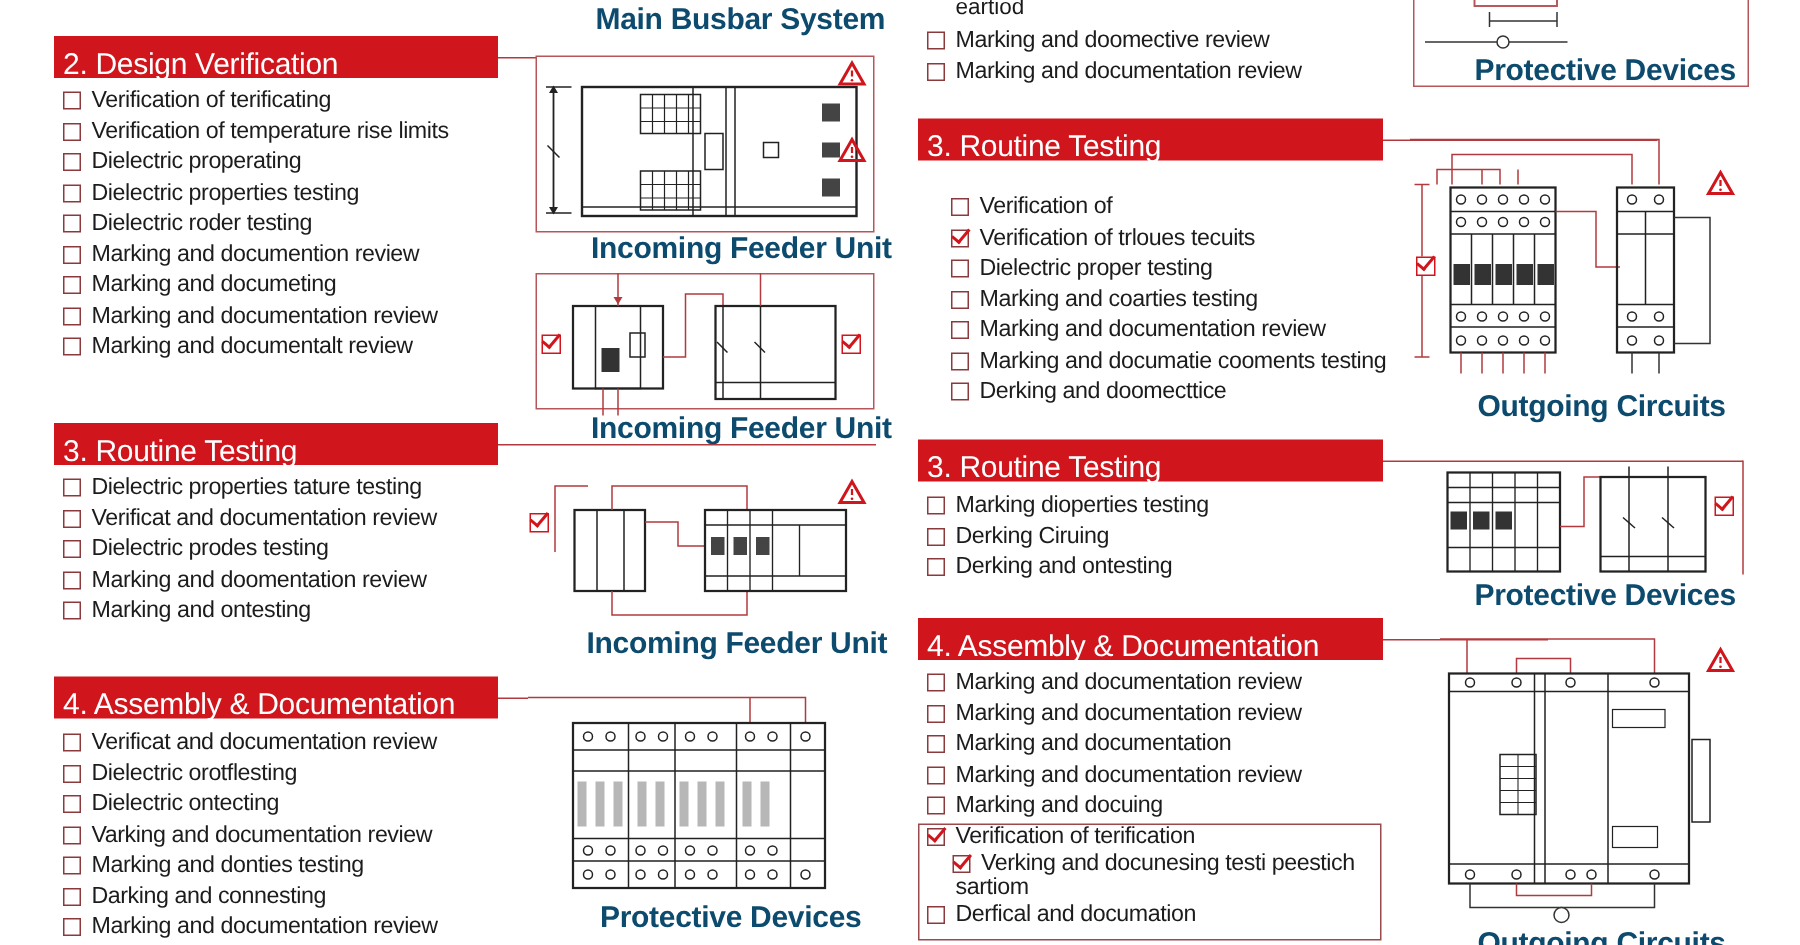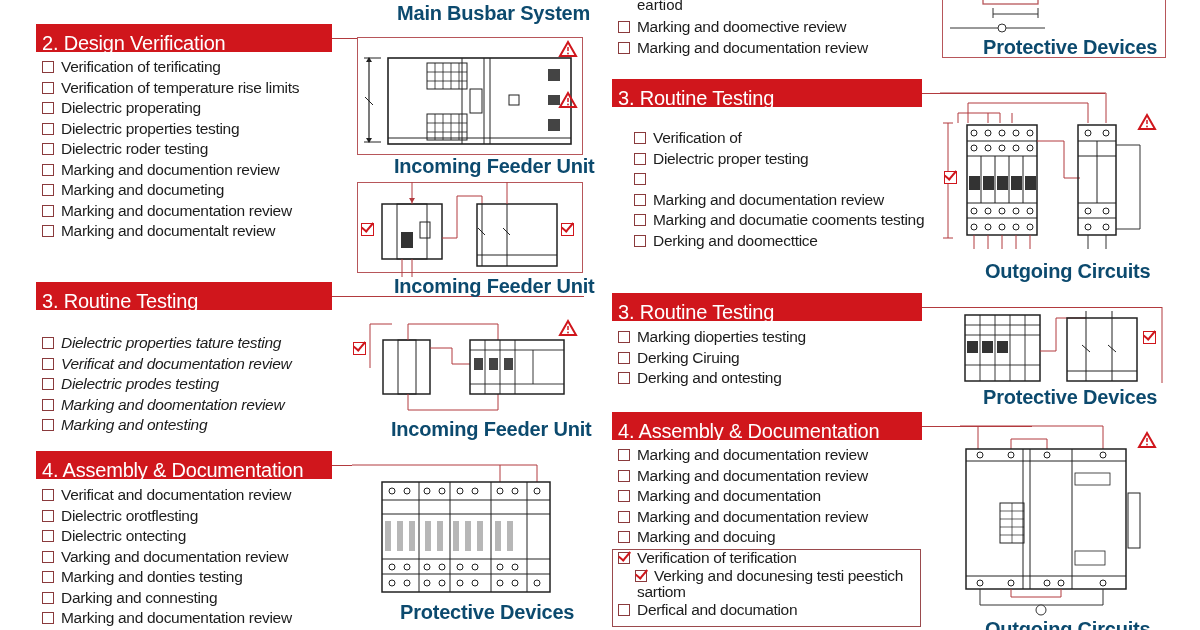--- a/index.html
+++ b/index.html
@@ -79,21 +79,21 @@
       <span>Marking and documentation review</span>
     </li>
   <li class="item">
       <span class="cb"></span>
       <span>Marking and documentalt review</span>
     </li>
 </ul>
 
 <div class="sec-head" style="left:36px;top:282px;width:296px;">3. Routine Testing</div>
 <div class="head-line" style="left:332px;top:296px;width:252px;"></div>
-<ul class="items" style="left:42px;top:333px;font-style:italic;">
+<ul class="items" style="left:42px;top:315px;">
   <li class="item">
       <span class="cb"></span>
       <span>Dielectric properties tature testing</span>
     </li>
   <li class="item">
       <span class="cb"></span>
       <span>Verificat and documentation review</span>
     </li>
   <li class="item">
       <span class="cb"></span>
@@ -267,25 +267,30 @@
 <div class="cap" style="left:400px;top:601px;">Protective Devices</div>
 
 <div class="sec-head" style="left:612px;top:79px;width:310px;">3. Routine Testing</div>
 <div class="head-line" style="left:922px;top:93px;width:183px;"></div>
 <ul class="items" style="left:634px;top:108px;margin-top:20px;">
   <li class="item">
       <span class="cb"></span>
       <span>Verification of</span>
     </li>
   <li class="item">
+      <span class="cb on"></span>
+      <span>Verification of trloues tecuits</span>
+    </li>
+  <li class="item">
       <span class="cb"></span>
       <span>Dielectric proper testing</span>
     </li>
   <li class="item">
       <span class="cb"></span>
+      <span>Marking and coarties testing</span>
     </li>
   <li class="item">
       <span class="cb"></span>
       <span>Marking and documentation review</span>
     </li>
   <li class="item">
       <span class="cb"></span>
       <span>Marking and documatie cooments testing</span>
     </li>
   <li class="item">

